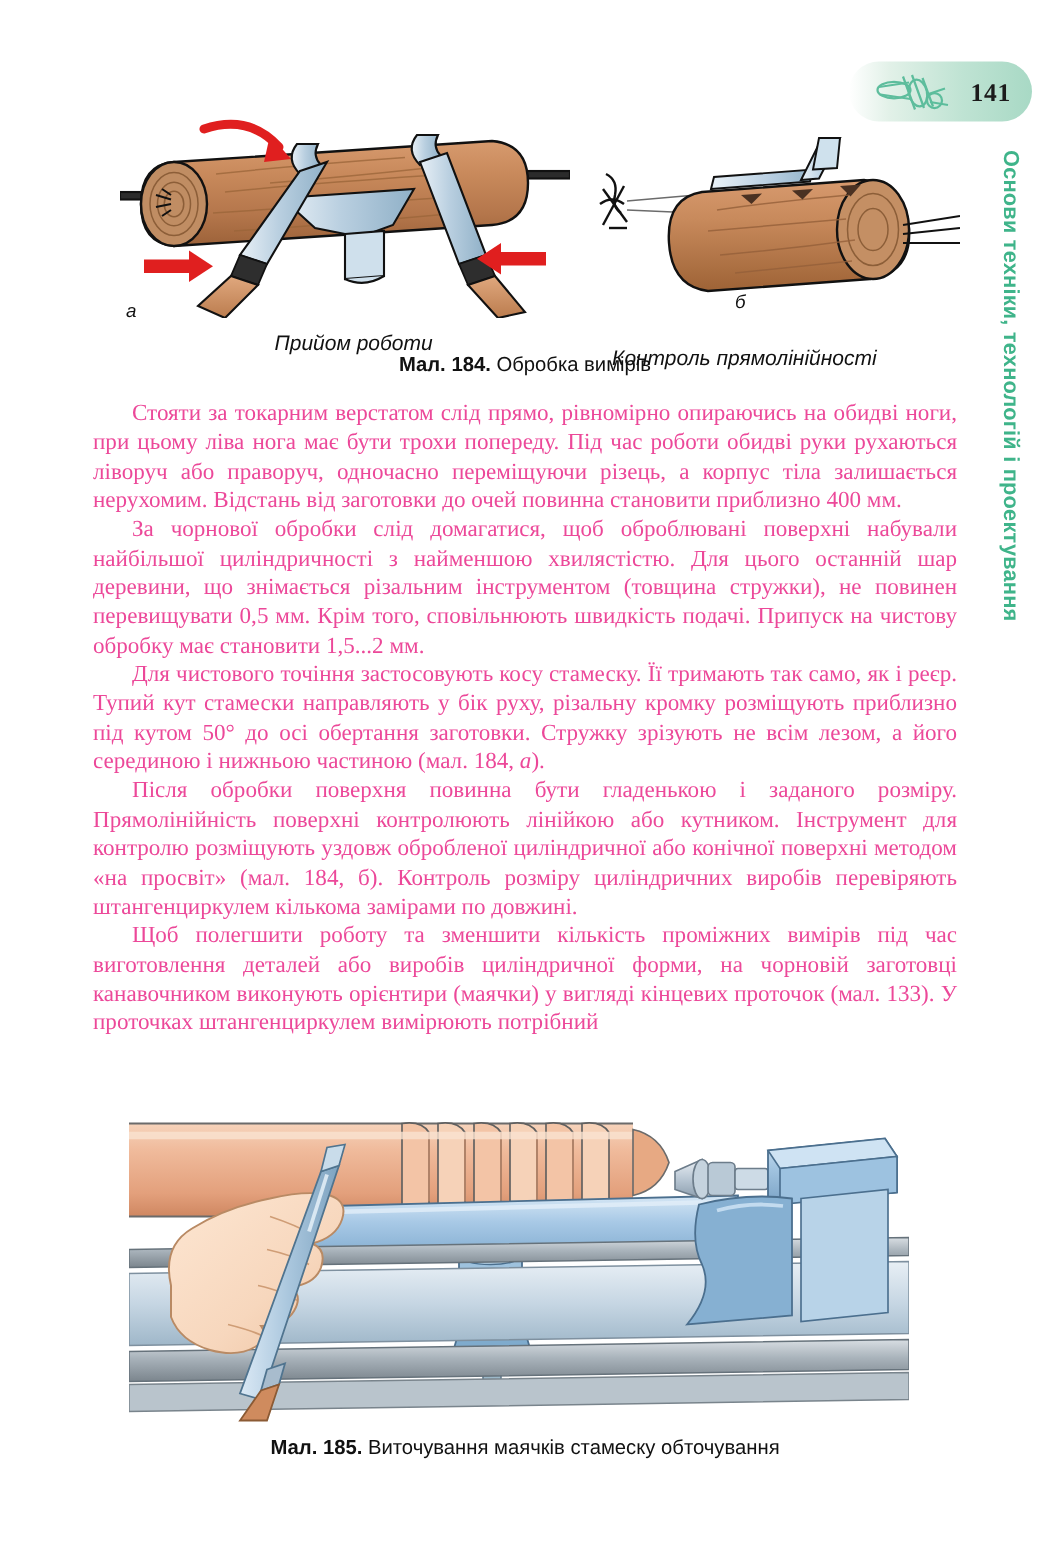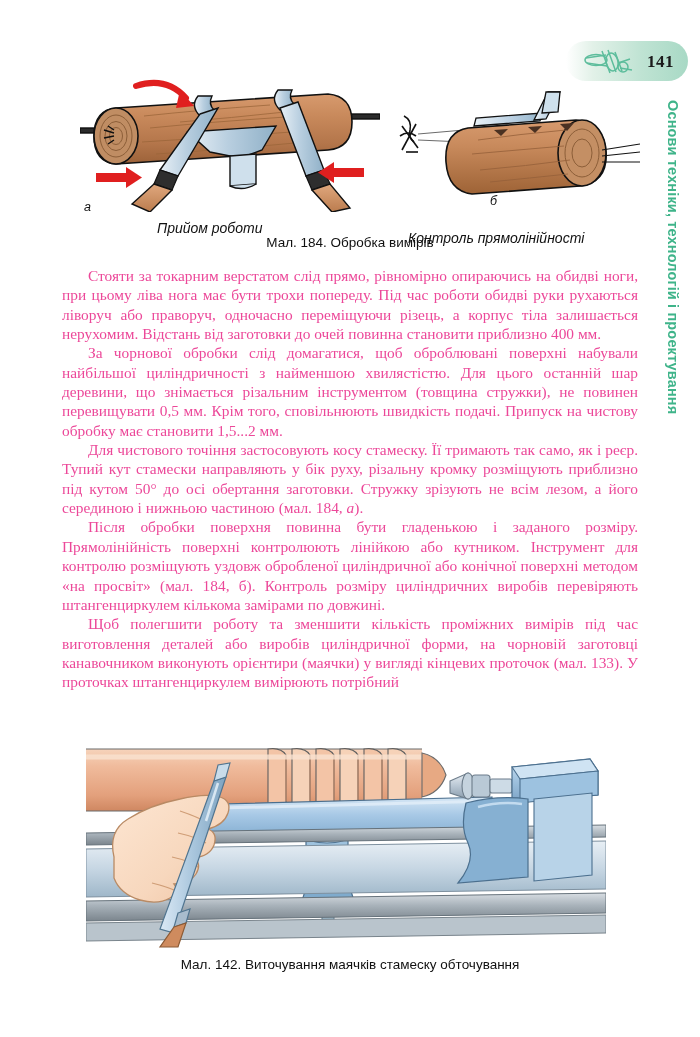--- a/index.html
+++ b/index.html
@@ -91,32 +91,32 @@
   .fig-subcaption {
     position: absolute;
     font-family: "Liberation Sans", sans-serif;
     font-style: italic;
     font-size: 14px;
     color: #111;
     white-space: nowrap;
   }
   .label-a  { left: 24px;  top: 128px; }
   .label-b  { left: 430px; top: 122px; }
-  .cap-a    { left: 97px; top: 148px; }
+  .cap-a    { left: 123px; top: 148px; }
   .cap-b    { left: 348px; top: 148px; margin-top: 10px; }
 
   .fig-caption {
     position: absolute;
     width: 100%;
     text-align: center;
     font-family: "Liberation Sans", sans-serif;
     font-size: 13.5px;
     color: #111;
   }
-  .fig-caption b { font-weight: 400; }
+  .fig-caption b { font-weight: 700; }
   .caption-184 { left: 0; top: 235px; }
   .caption-185 { left: 0; top: 957px; }
 
   
   .body-text {
     position: absolute;
     left: 62px;
     top: 266px;
     width: 576px;
     font-family: "Liberation Serif", serif;
@@ -424,14 +424,14 @@
     <path d="M434 42 L512 34 L512 58 L434 66 Z" fill="#9dc2e0" stroke="#4b6f8e" stroke-width="1.1"></path>
 
     <path d="M448 62 L506 56 L506 138 L448 144 Z" fill="#b8d3e8" stroke="#4b6f8e" stroke-width="1.1"></path>
 
     <path d="M380 66 q32 -8 62 -4 L442 140 L372 146 q18 -22 10 -40 q-8 -16 -2 -40 z" fill="#86b0d2" stroke="#4b6f8e" stroke-width="1.2"></path>
     <path d="M392 70 q22 -6 44 -3" stroke="#d2e6f6" stroke-width="2.5" fill="none" opacity=".8"></path>
   </svg>
 </div>
 
 <div class="fig-caption caption-185">
-  <b>Мал. 142.</b><span> Виточування маячків стамеску обточування</span>
+  <b>Мал. 185.</b><span> Виточування маячків стамеску обточування</span>
 </div>
 
 </body></html>

